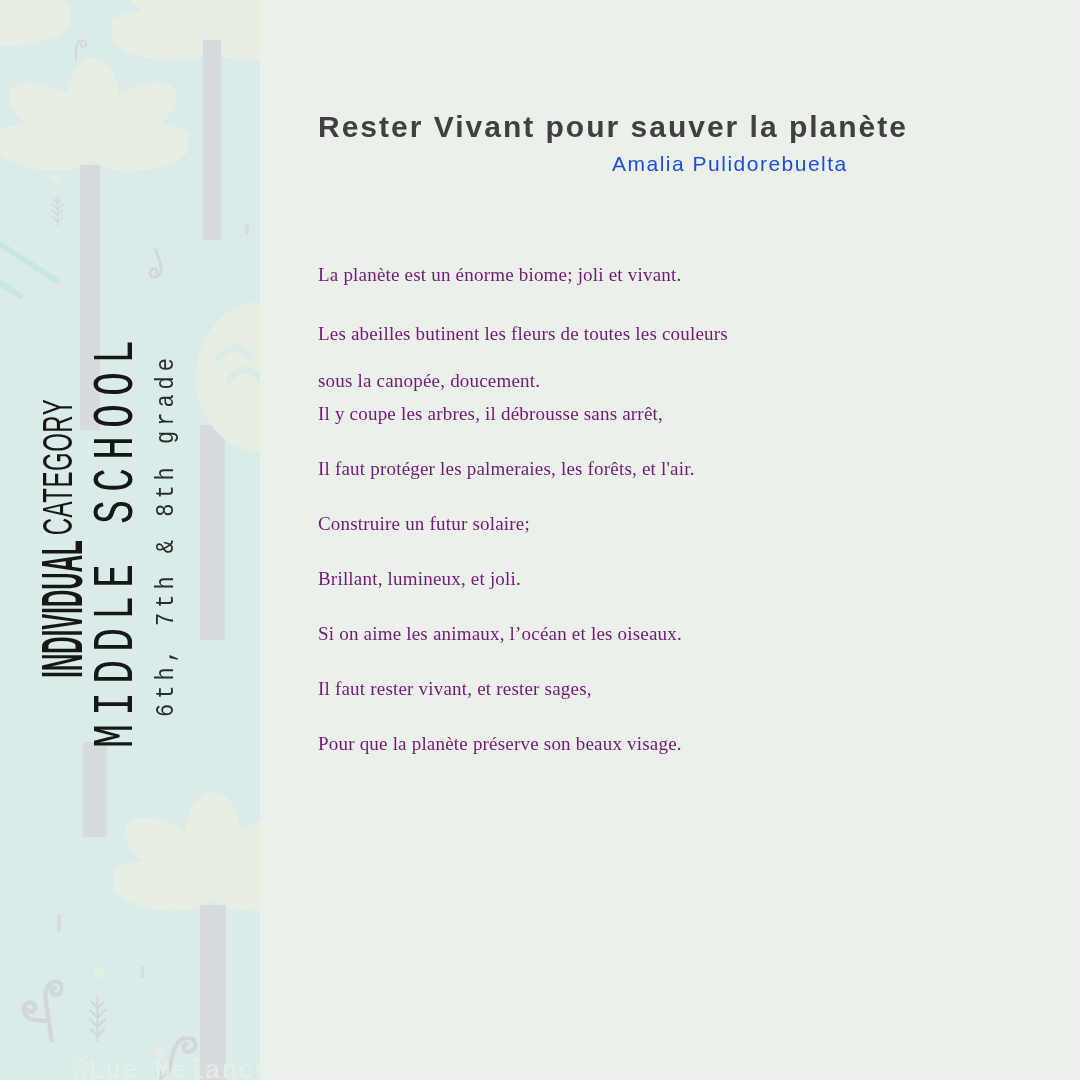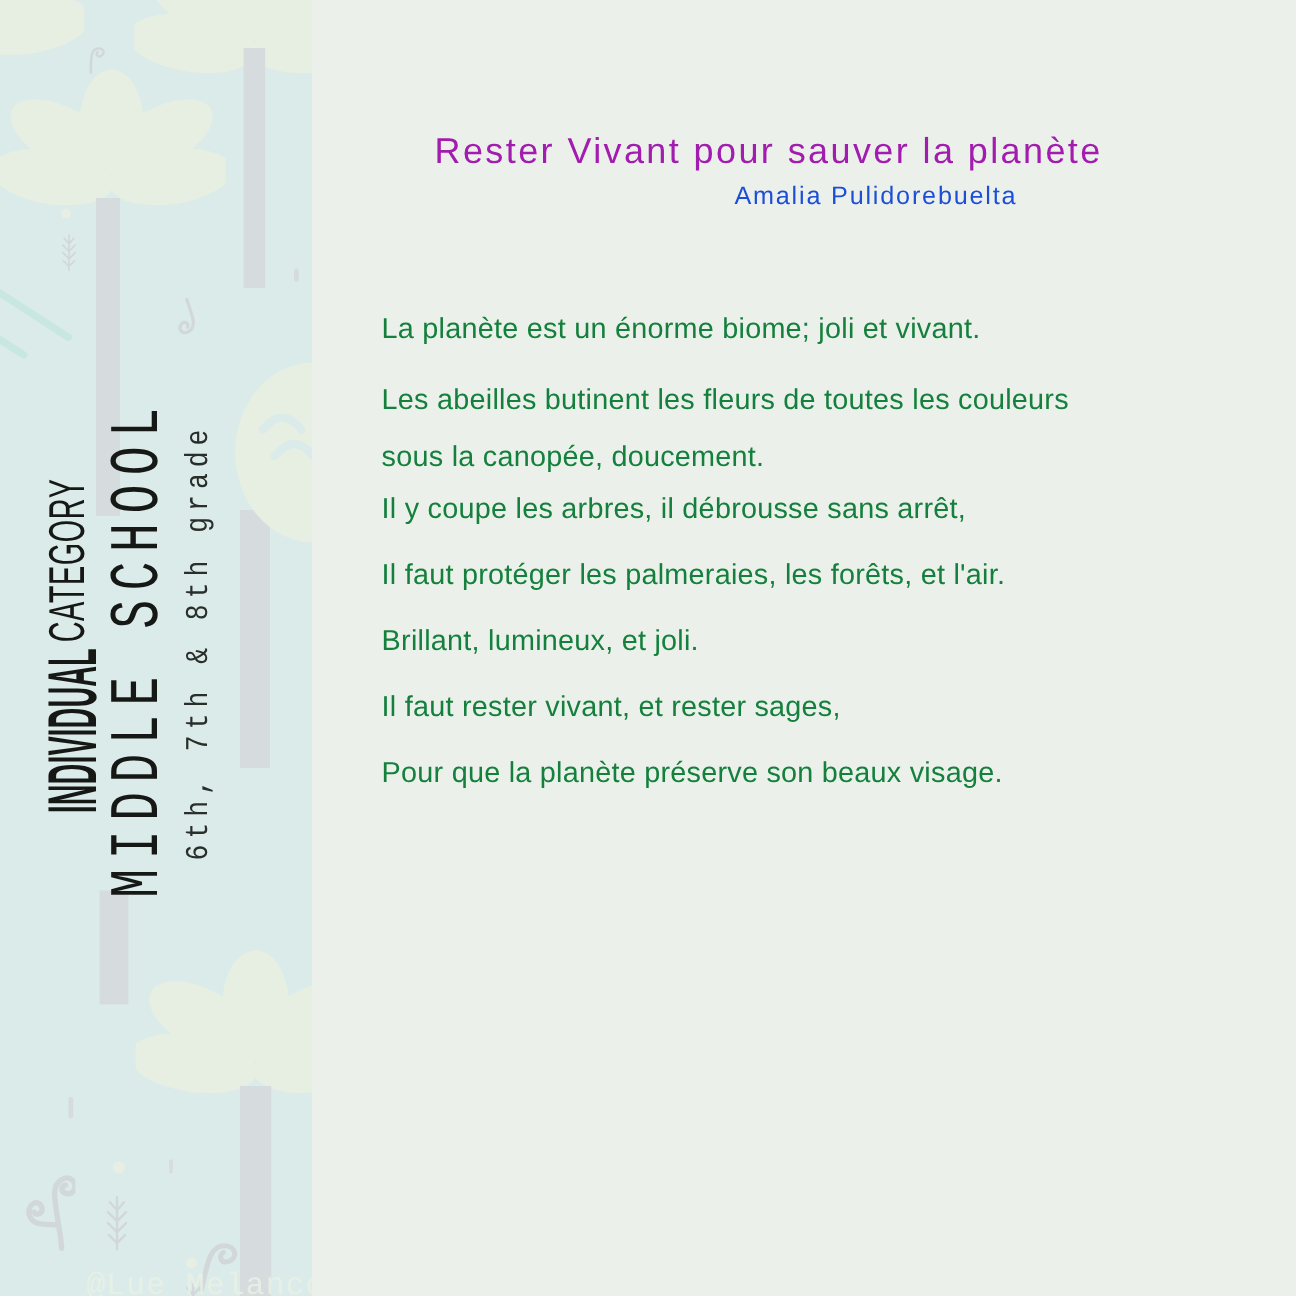--- a/index.html
+++ b/index.html
@@ -59,30 +59,30 @@
     transform:translate(-50%,-50%) rotate(-90deg) scaleY(1.75);}
   .school{left:117px;top:540px;font-family:"Liberation Mono",monospace;font-size:40px;letter-spacing:8px;
     transform:translate(-50%,-50%) rotate(-90deg) scaleY(1.45);}
   .grades{left:166px;top:535px;font-family:"Liberation Mono",monospace;font-size:22px;letter-spacing:5px;
     transform:translate(-50%,-50%) rotate(-90deg) scaleY(1.2);color:#2a2e2a;}
   .watermark{position:absolute;left:72px;top:1056px;font-family:"Liberation Mono",monospace;
     font-size:26px;letter-spacing:1px;color:var(--watermark);opacity:.85;z-index:3;white-space:nowrap;}
 
   
   .content{position:absolute;left:260px;top:0;width:820px;height:1080px;}
-  .title{position:absolute;left:58px;top:110px;width:645px;text-align:center;
-    font-size:30px;font-weight:400;letter-spacing:2px;color:#a21caf;white-space:nowrap;}
+  .title{position:absolute;left:58px;top:110px;width:645px;
+    font-size:30px;font-weight:700;letter-spacing:2px;color:#404040;white-space:nowrap;}
   .author{position:absolute;left:352px;top:152px;font-size:21px;letter-spacing:1.5px;
     color:#1d4ed8;white-space:nowrap;}
   .poem{position:absolute;left:58px;top:258px;}
-  .poem-line{font-size:24px;line-height:33px;letter-spacing:0.2px;color:#15803d;
-    white-space:nowrap;margin-bottom:22px;}
+  .poem-line{font-size:19px;line-height:33px;letter-spacing:0.2px;color:#701a75;
+    white-space:nowrap;margin-bottom:22px;font-family:Liberation Serif, serif;}
   .poem-line:nth-child(1){margin-bottom:26px;}
   .poem-line:nth-child(2){margin-bottom:14px;}
-  .poem-line:nth-child(3){margin-bottom:11px;}
+  .poem-line:nth-child(3){margin-bottom:0;}
 </style>
 </head>
 <body>
 
 <svg width="0" height="0" style="position:absolute" aria-hidden="true">
   <defs>
     <symbol id="palm" viewBox="0 0 200 130">
       <ellipse cx="100" cy="48" rx="28" ry="46" fill="currentColor"></ellipse>
       <ellipse cx="57" cy="60" rx="50" ry="25" transform="rotate(28 57 60)" fill="currentColor"></ellipse>
       <ellipse cx="143" cy="60" rx="50" ry="25" transform="rotate(-28 143 60)" fill="currentColor"></ellipse>
@@ -165,19 +165,21 @@
 
   <main class="content">
     <h1 class="title">Rester Vivant pour sauver la planète</h1>
     <div class="author">Amalia Pulidorebuelta</div>
     <div class="poem">
         <div class="poem-line">La planète est un énorme biome; joli et vivant.</div>
         <div class="poem-line">Les abeilles butinent les fleurs de toutes les couleurs</div>
         <div class="poem-line">sous la canopée, doucement.</div>
         <div class="poem-line">Il y coupe les arbres, il débrousse sans arrêt,</div>
         <div class="poem-line">Il faut protéger les palmeraies, les forêts, et l'air.</div>
+        <div class="poem-line">Construire un futur solaire;</div>
         <div class="poem-line">Brillant, lumineux, et joli.</div>
+        <div class="poem-line">Si on aime les animaux, l’océan et les oiseaux.</div>
         <div class="poem-line">Il faut rester vivant, et rester sages,</div>
         <div class="poem-line">Pour que la planète préserve son beaux visage.</div>
       </div>
   </main>
 
 </div>
 
 </body></html>

